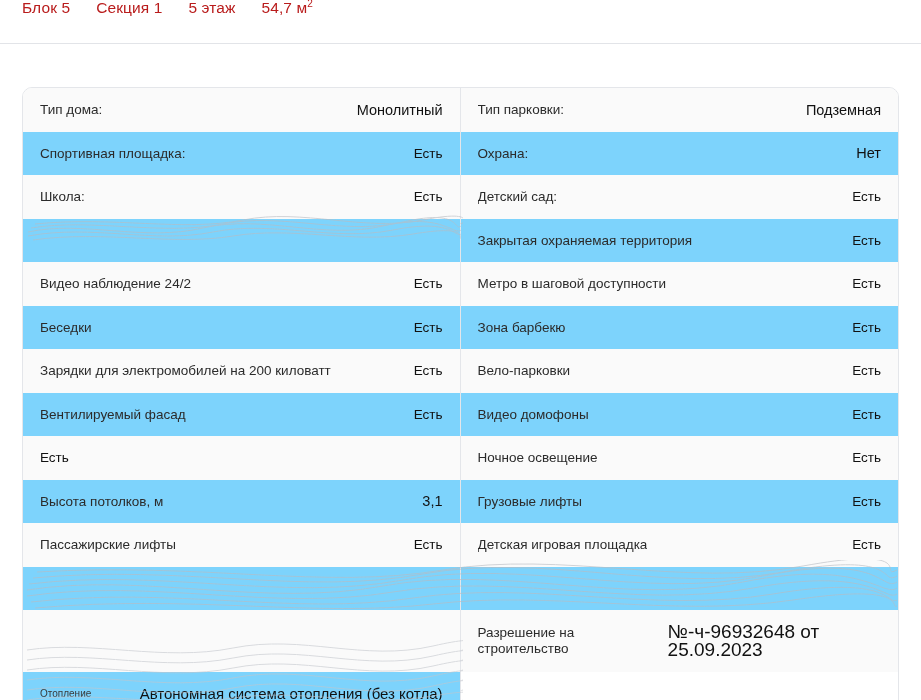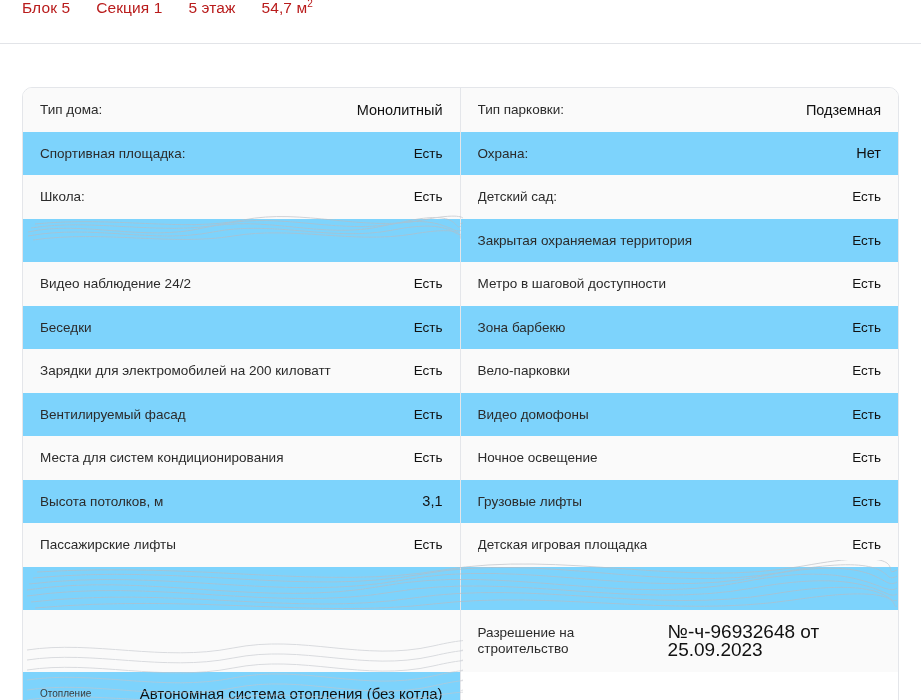--- a/index.html
+++ b/index.html
@@ -175,21 +175,20 @@
         </div>
         <div class="row alt">
           <span class="label">Зарядки для электромобилей на 200 киловатт</span>
           <span class="value">Есть</span>
         </div>
         <div class="row plain">
           <span class="label">Вентилируемый фасад</span>
           <span class="value">Есть</span>
         </div>
         <div class="row alt">
-          <span class="label">Места для систем кондиционирования</span>
           <span class="value">Есть</span>
         </div>
         <div class="row plain">
           <span class="label">Высота потолков, м</span>
           <span class="value strong">3,1</span>
         </div>
         <div class="row alt">
           <span class="label">Пассажирские лифты</span>
           <span class="value">Есть</span>
         </div>

